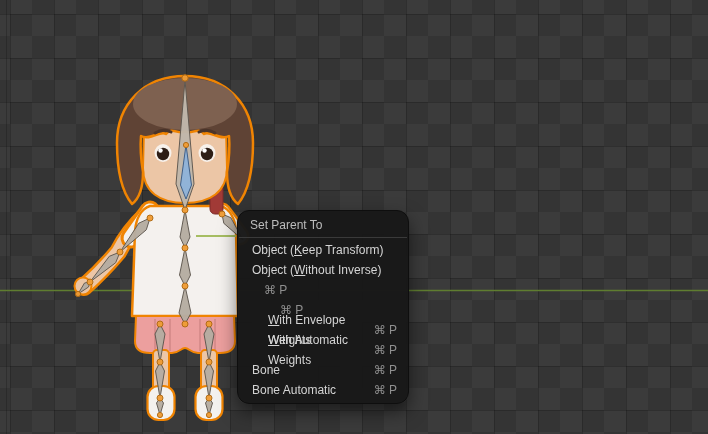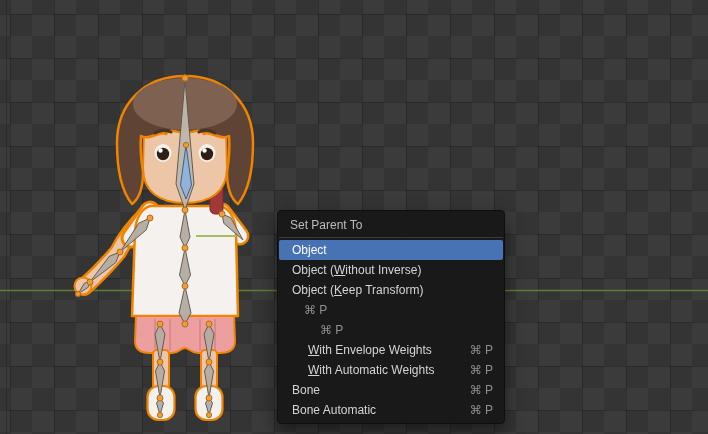--- a/index.html
+++ b/index.html
@@ -15,24 +15,24 @@
     background-position:10px 14px,32px 36px;}
   .gridlines{position:absolute;inset:0;
     background-image:
       repeating-linear-gradient(to right,rgba(0,0,0,.20) 0 1px,transparent 1px 44px),
       repeating-linear-gradient(to bottom,rgba(0,0,0,.20) 0 1px,transparent 1px 44px);
     background-position:10px 14px;}
 
   .scene{position:absolute;left:0;top:0;z-index:1;}
 
   
-  .menu{position:absolute;left:237px;top:210px;width:228px;z-index:5;
-    background:rgba(24,24,24,.98);border:1px solid #0e0e0e;border-radius:4px;
+  .menu{position:absolute;left:237px;top:210px;width:172px;z-index:5;
+    background:rgba(24,24,24,.98);border:1px solid #0e0e0e;border-radius:12px;
     box-shadow:0 8px 18px rgba(0,0,0,.5);padding-bottom:3px;box-sizing:border-box;
-    font-size:12px;color:#d4d4d4;margin-left:40px;}
+    font-size:12px;color:#d4d4d4;}
   .menu-title{padding:7px 12px 5px;color:#bdbdbd;}
   .menu-sep{height:1px;background:#3a3a3a;margin:0 1px 2px;}
   .menu-item{height:20px;line-height:20px;display:flex;justify-content:space-between;
     align-items:center;padding:0 10px 0 13px;margin:0 1px;border-radius:2px;cursor:default;}
   .menu-item.indent{padding-left:29px;}
   .menu-item.selected{background:#4772b3;color:#ffffff;}
   .mi-shortcut{color:#8f8f8f;margin-left:12px;white-space:nowrap;}
   .menu-item.selected .mi-shortcut{color:#d9e2f2;}
   .u{text-decoration:underline;}
 </style>
@@ -162,33 +162,29 @@
     </g>
   </g>
 
   <line x1="196" y1="236" x2="236" y2="236" stroke="#a6bd62" stroke-width="2"></line>
 </svg>
 
 <div class="menu">
   <div class="menu-title">Set Parent To</div>
   <div class="menu-sep"></div>
   <div>
-      <div class="menu-item selected">
-    <span class="mi-label"><span class="pre">Object</span><span class="u"></span><span class="post"></span></span>
+      <div class="menu-item">
+    <span class="mi-label"><span class="pre">Object (</span><span class="u">K</span><span class="post">eep Transform)</span></span>
     <span class="mi-shortcut"></span>
   </div>
       <div class="menu-item">
     <span class="mi-label"><span class="pre">Object (</span><span class="u">W</span><span class="post">ithout Inverse)</span></span>
     <span class="mi-shortcut"></span>
   </div>
       <div class="menu-item">
-    <span class="mi-label"><span class="pre">Object (</span><span class="u">K</span><span class="post">eep Transform)</span></span>
-    <span class="mi-shortcut"></span>
-  </div>
-      <div class="menu-item">
     <span class="mi-shortcut">⌘ P</span>
   </div>
       <div class="menu-item indent">
     <span class="mi-shortcut">⌘ P</span>
   </div>
       <div class="menu-item indent">
     <span class="mi-label"><span class="pre"></span><span class="u">W</span><span class="post">ith Envelope Weights</span></span>
     <span class="mi-shortcut">⌘ P</span>
   </div>
       <div class="menu-item indent">

